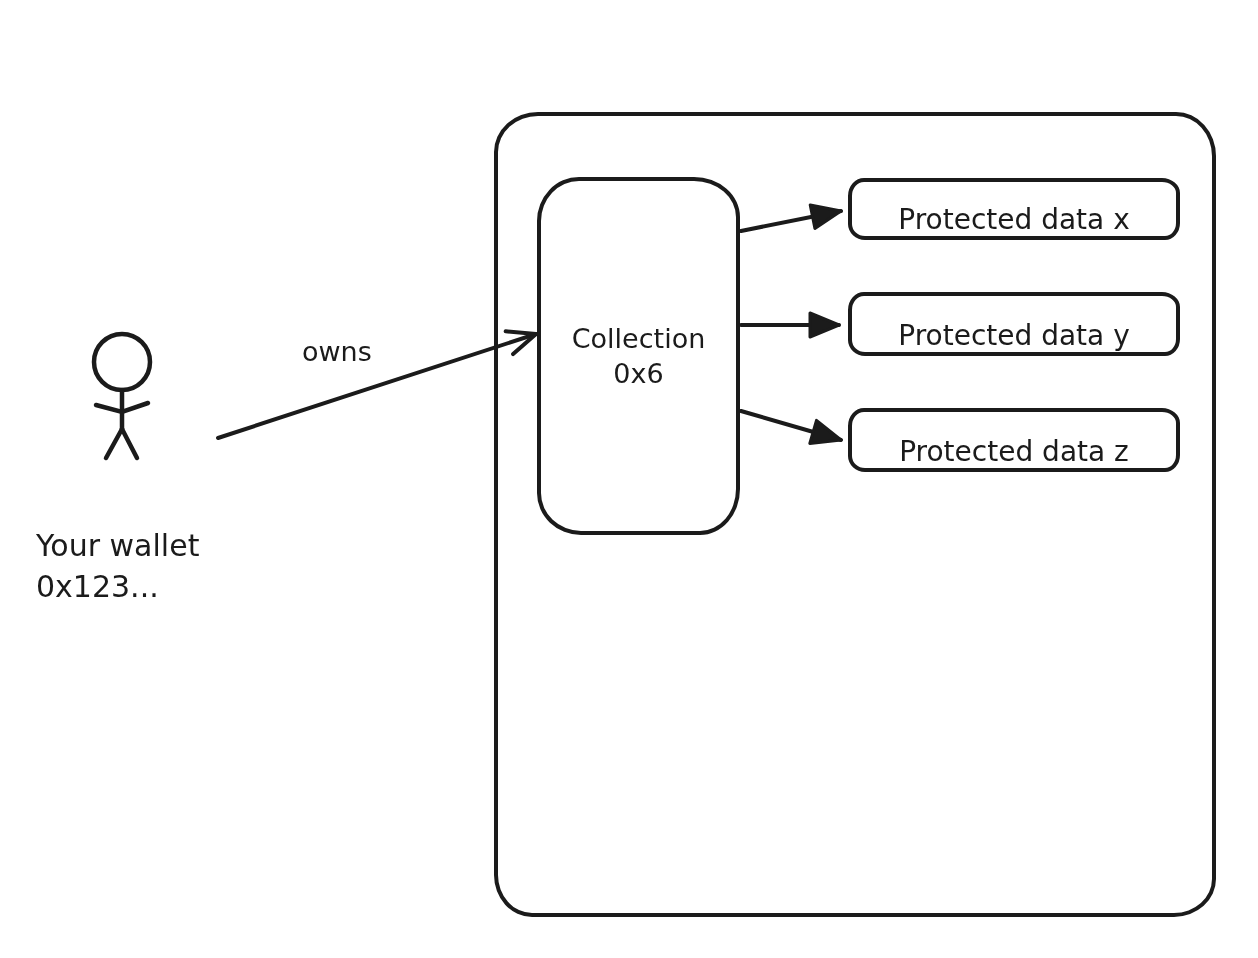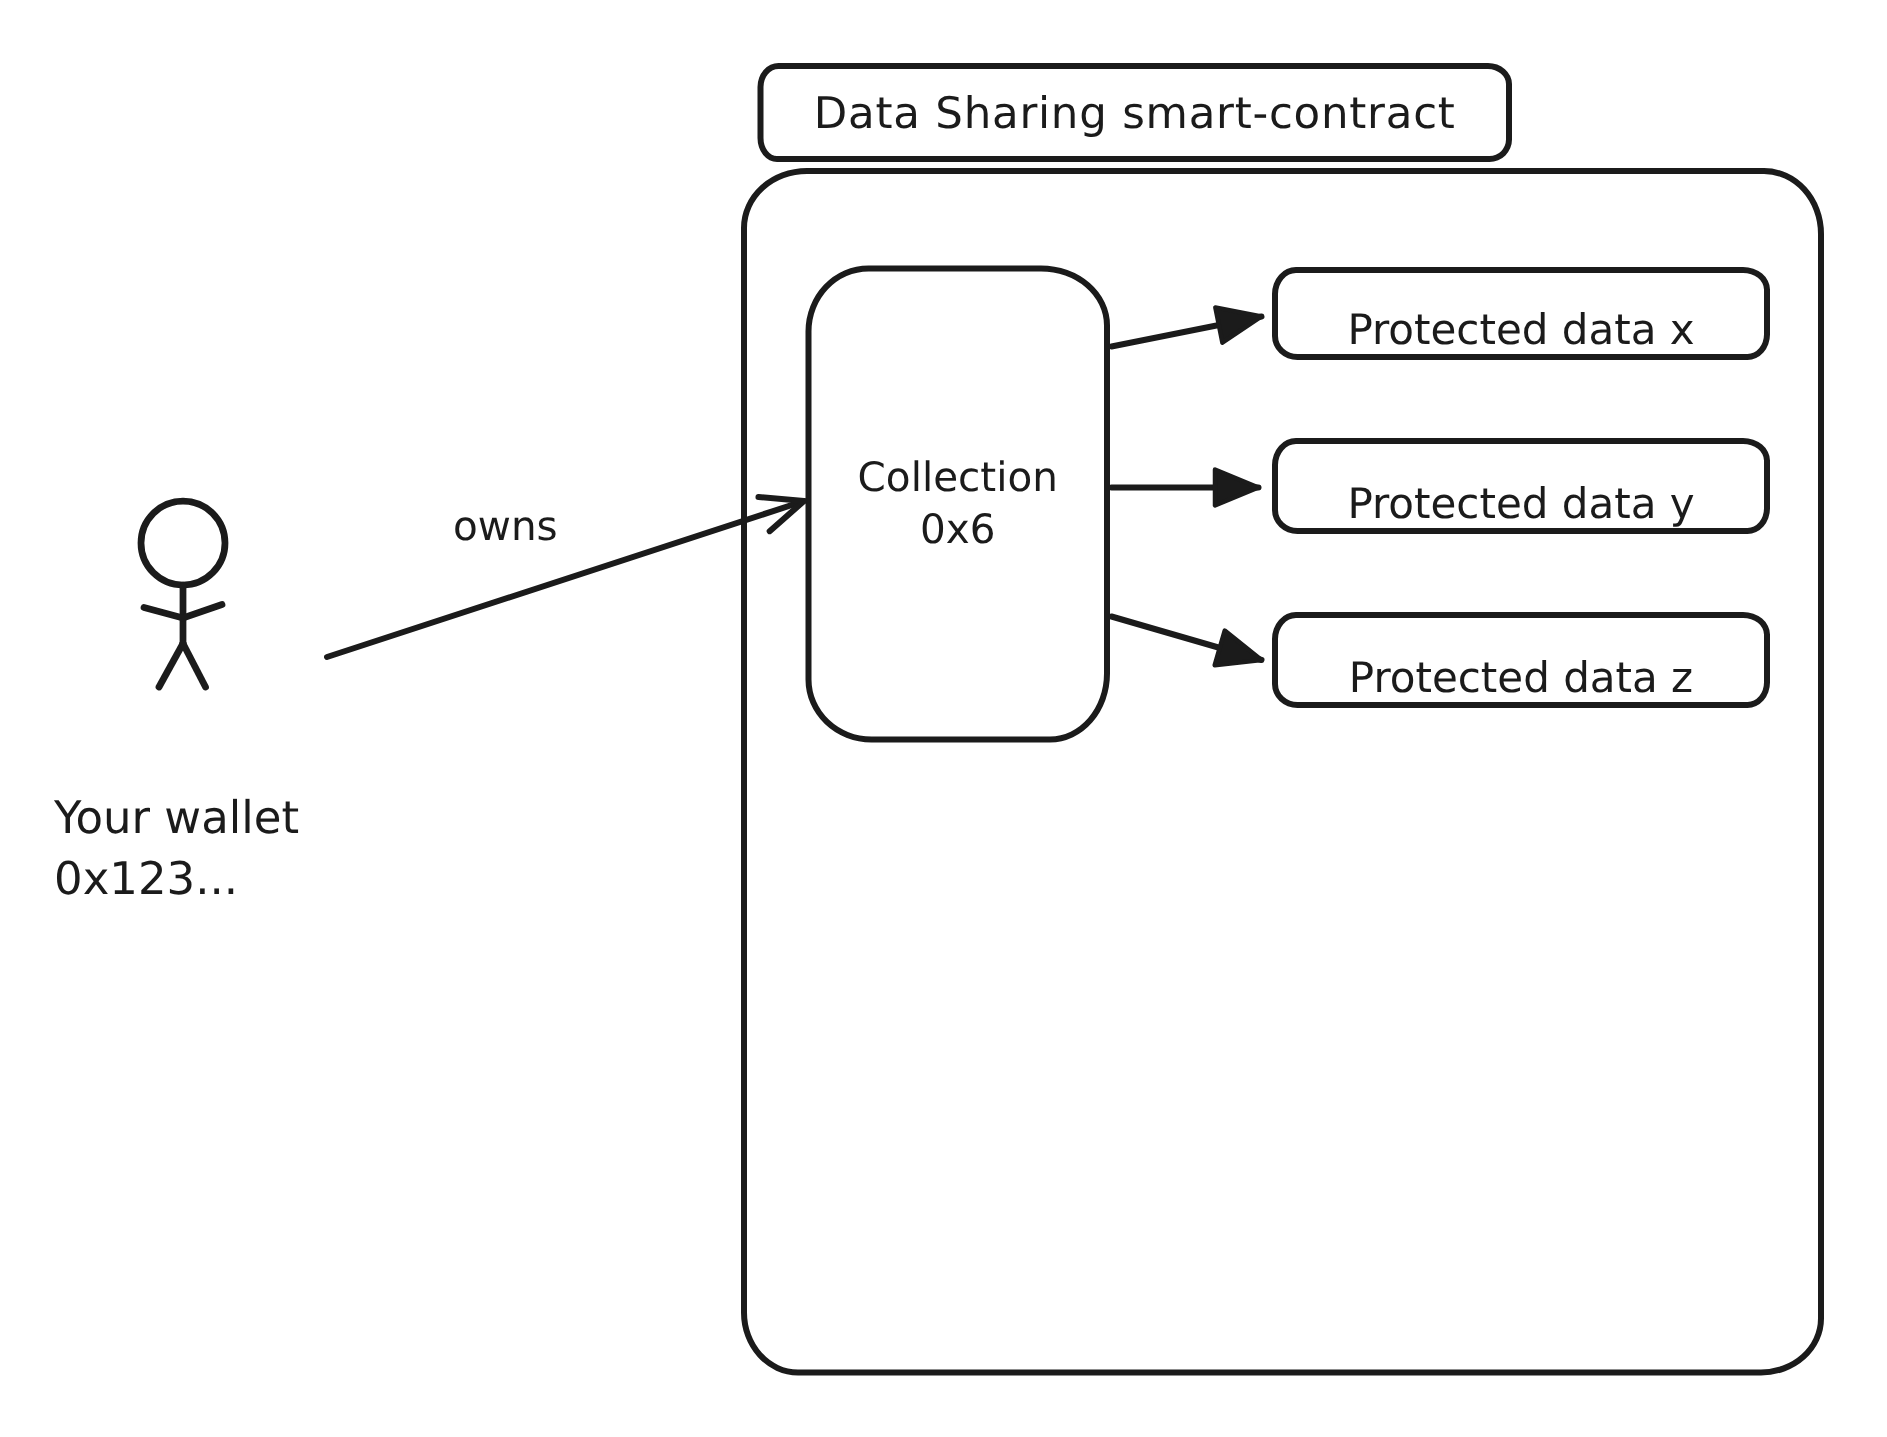--- a/index.html
+++ b/index.html
@@ -48,21 +48,21 @@
   .title-box span {
     font-size: 29px;
     letter-spacing: 0.5px;
     white-space: nowrap;
   }
   .collection-box {
     position: absolute;
     left: 537px;
     top: 177px;
     width: 203px;
-    height: 318px;
+    height: 358px;
     border: 4px solid #1b1b1b;
     border-radius: 42px 46px 40px 44px / 44px 40px 46px 42px;
     background: #ffffff;
     box-sizing: border-box;
     z-index: 2;
     display: flex;
     flex-direction: column;
     align-items: center;
     justify-content: center;
     font-size: 27px;
@@ -121,23 +121,20 @@
     pointer-events: none;
   }
 </style>
 </head>
 <body>
 
 <div class="canvas">
 
   <div class="outer-box"></div>
 
-  <div class="title-box">
-    <span>Data Sharing smart-contract</span>
-  </div>
 
   <div class="collection-box">
     <div>Collection</div>
     <div>0x6</div>
   </div>
 
   <div class="pbox pbox-x">
     <span>Protected data x</span>
   </div>
   <div class="pbox pbox-z">

